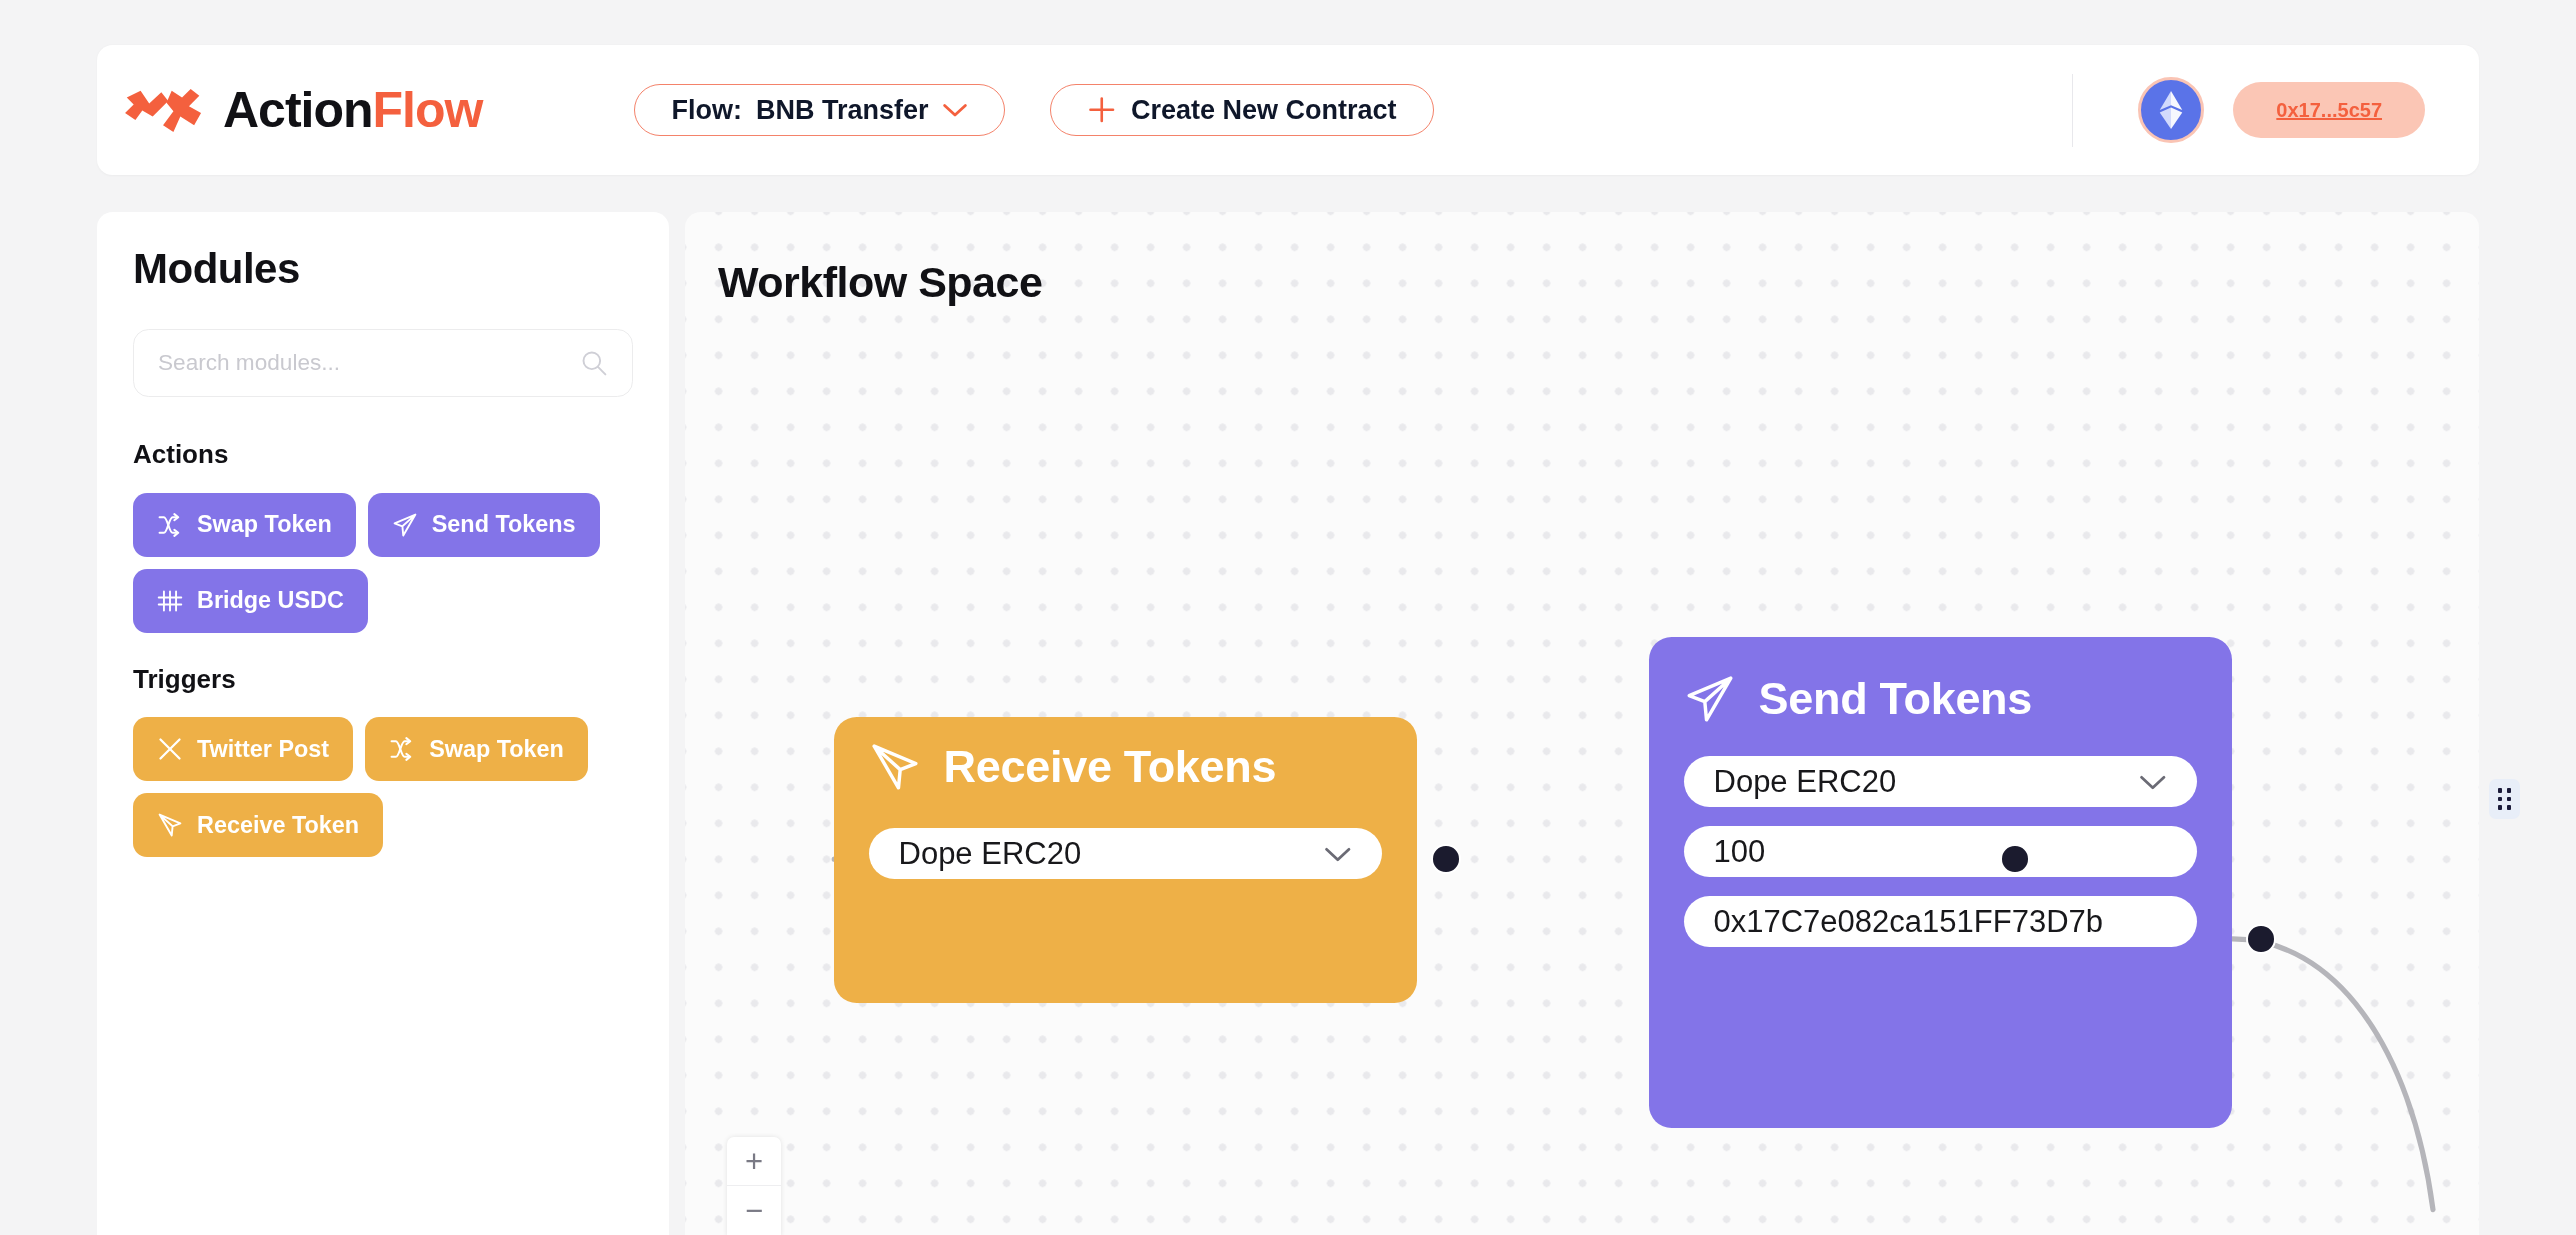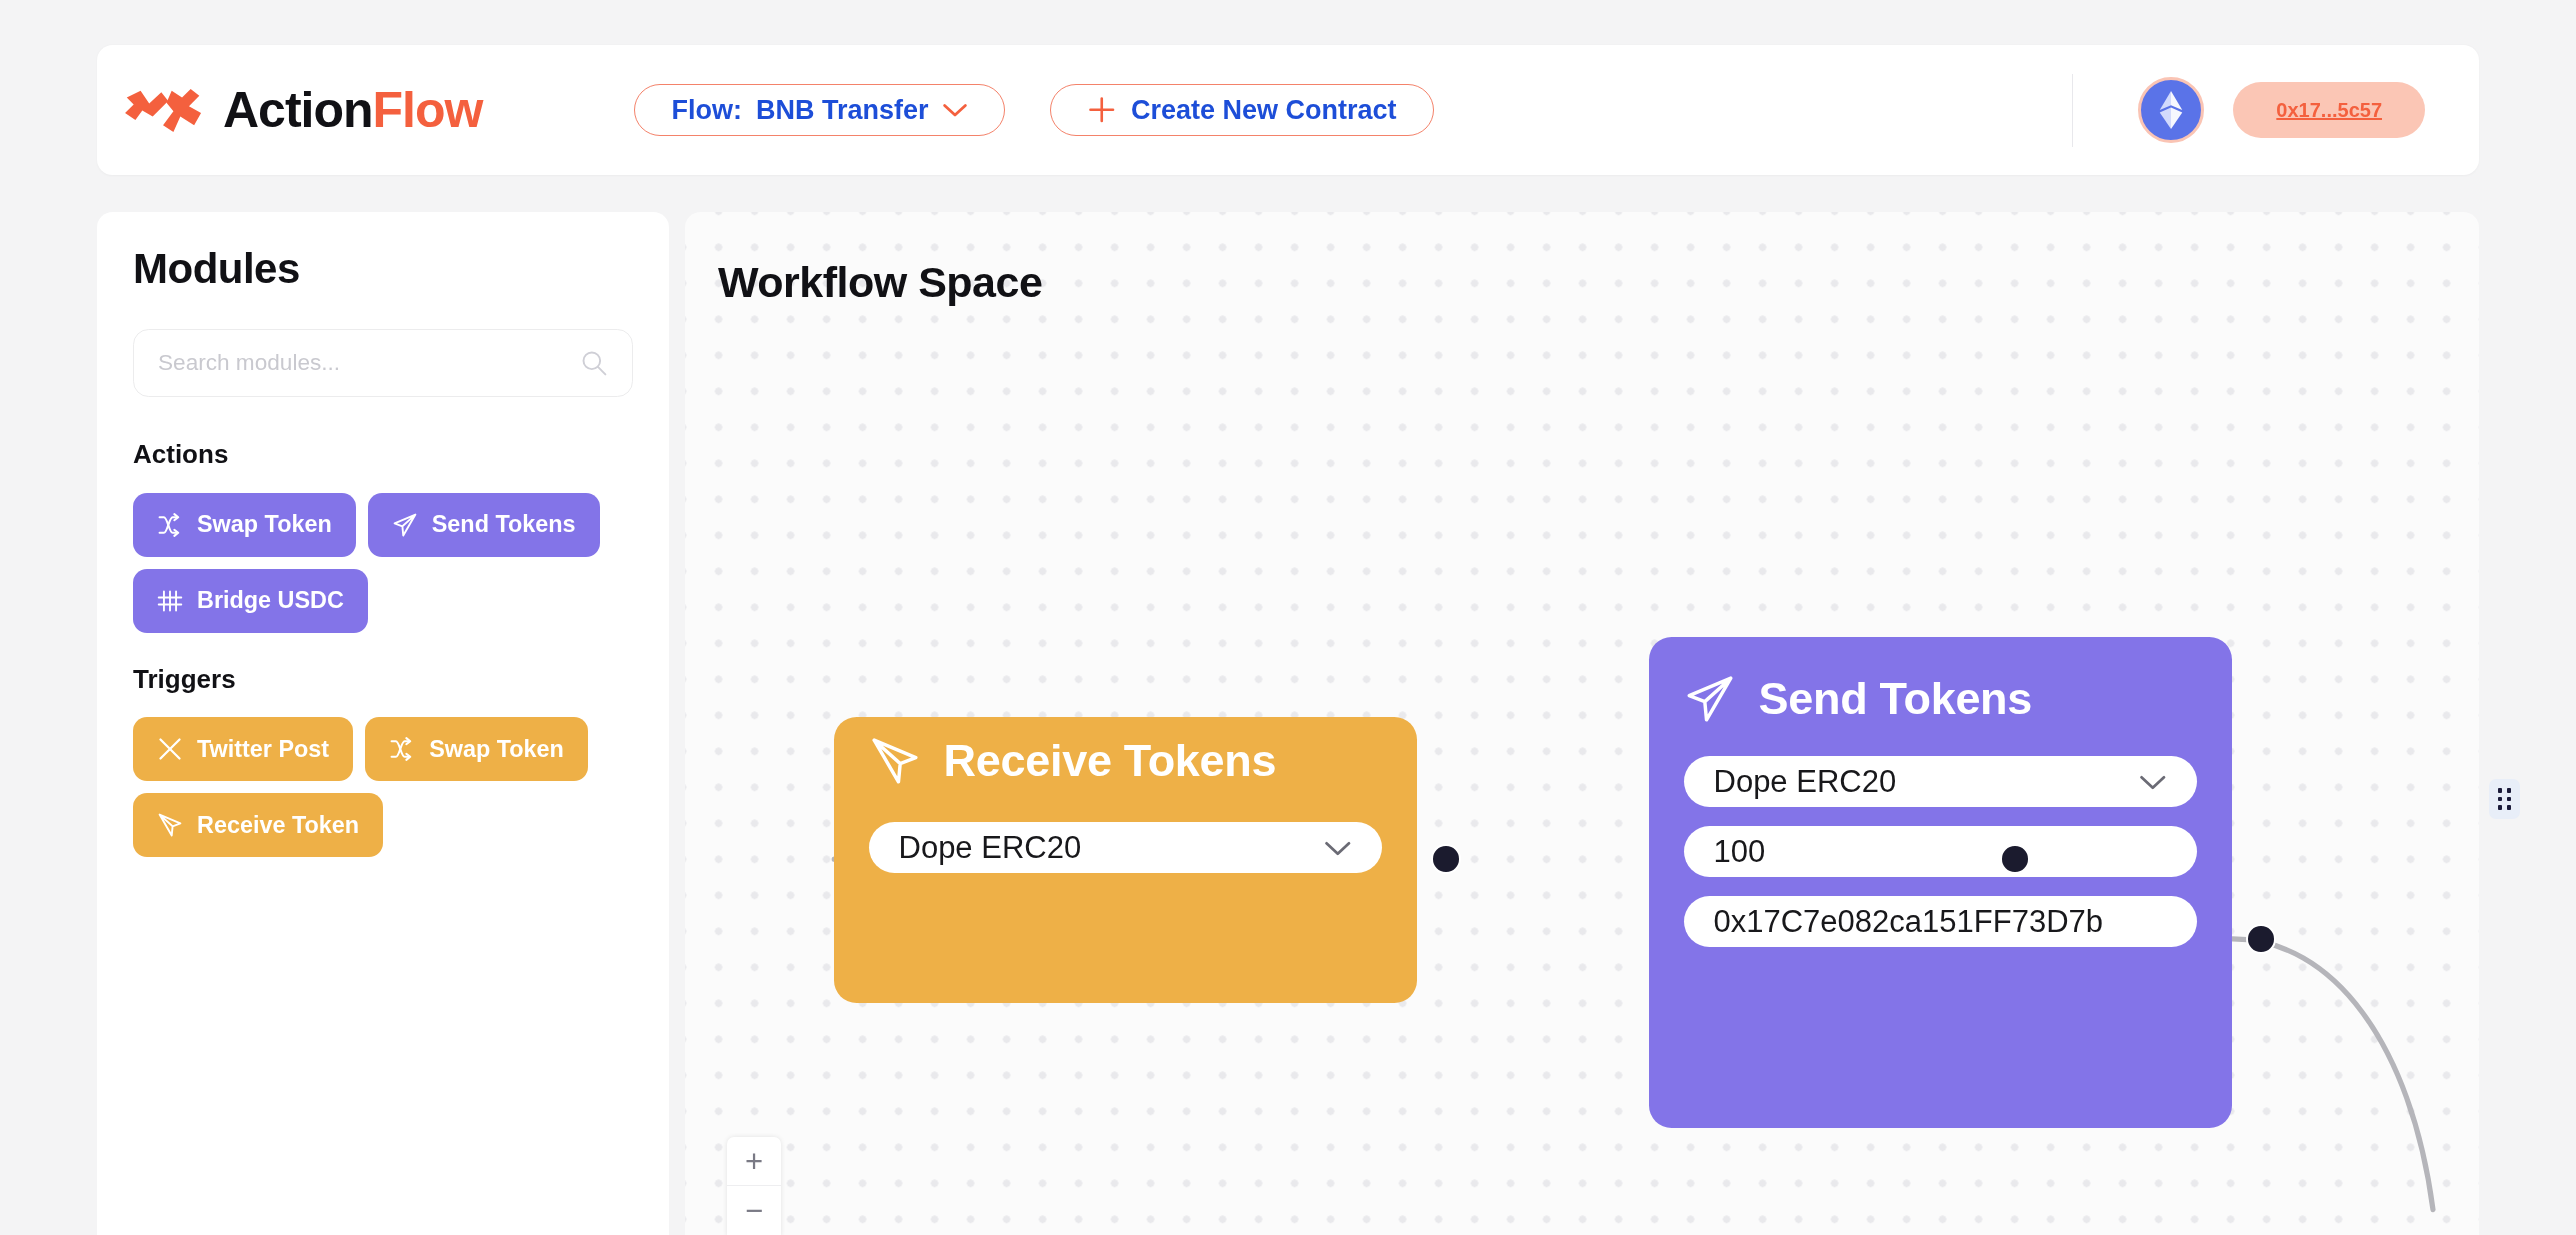--- a/index.html
+++ b/index.html
@@ -38,21 +38,21 @@
     display: flex; align-items: center; gap: 45px;
     margin-left: 152px;
   }
   .pill-outline {
     border: 1.7px solid #f4826a;
     border-radius: 866px;
     height: 52px;
     display: flex; align-items: center; justify-content: center;
     gap: 14px;
     padding: 0 36px;
-    color: #1d4ed8;
+    color: #0f172a;
     font-size: 27px; font-weight: 600;
     white-space: nowrap;
     background: #fff;
     cursor: pointer;
   }
   .pill-outline .flow-label { font-weight: 700; }
   .pill-outline .flow-value { font-weight: 600; }
   .chev {
     width: 26px; height: 15.6px; flex: none;
   }
@@ -200,21 +200,21 @@
   }
   .field.select { cursor: pointer; }
   .field .fchev {
     position: absolute; right: 29.5px; width: 29.5px; height: 17.3px;
   }
 
   #node-receive {
     left: 149px; top: 505px;
     width: 583px; height: 286px;
     background: #eeb047;
-    padding: 18px 35px;
+    padding: 24px 35px;
   }
   #node-receive .field { margin-top: 35px; }
 
   #node-send {
     left: 964px; top: 425px;
     width: 583px; height: 491px;
     background: #8374e8;
     padding: 36px 35px;
   }
   #node-send .node-title { margin-bottom: 31px; }

